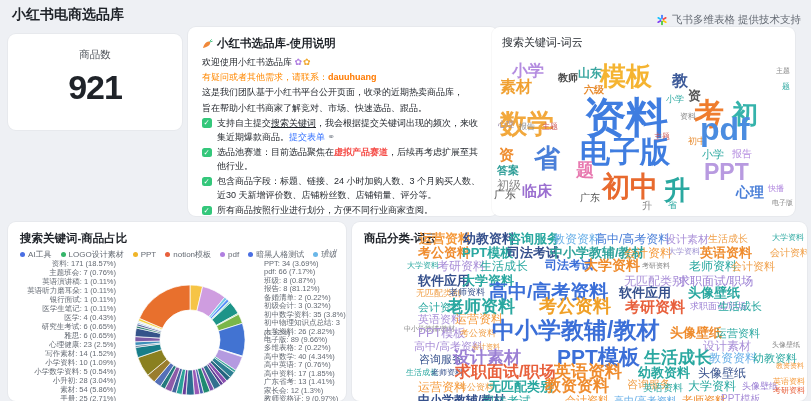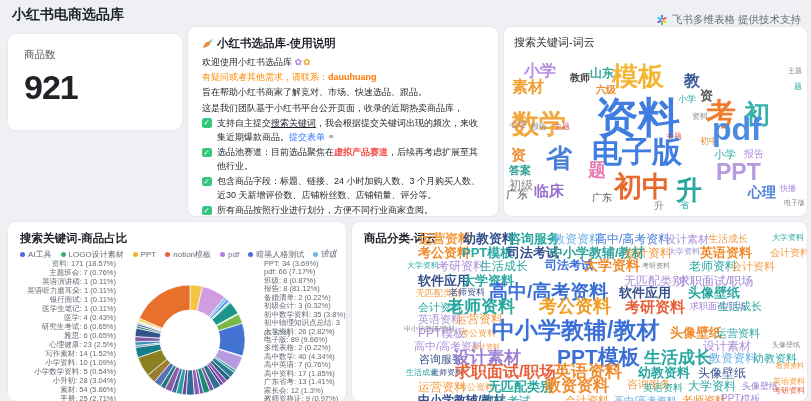--- a/index.html
+++ b/index.html
@@ -3,21 +3,21 @@
 <meta charset="utf-8">
 <style>
   html,body{margin:0;padding:0;}
   .page{position:relative;width:811px;height:401px;background:#eef0f4;overflow:hidden;
         font-family:"Liberation Sans","DejaVu Sans",sans-serif;color:#1f2329;}
   .panel{position:absolute;background:#fff;border-radius:8px;box-shadow:0 0 0 1px rgba(31,35,41,.03);overflow:hidden;}
   .page-title{position:absolute;left:12px;top:6px;font-size:14px;font-weight:700;}
   .tech{position:absolute;right:10px;top:13px;font-size:10.5px;color:#646a73;display:flex;align-items:center;gap:4px;}
   .stat-label{font-size:10.5px;color:#51565d;}
   .stat-value{font-size:34px;font-weight:700;letter-spacing:-1px;margin-top:6px;}
-  .card-inner{padding:14px 16px;}
+  .card-inner{padding:14px 16px;text-align:center;}
   .panel-title{font-size:11px;font-weight:700;color:#1f2329;}
   .usage{padding:10px 14px;font-size:9px;line-height:13.8px;}
   .usage .head{font-size:11.5px;font-weight:700;margin-bottom:5px;display:flex;align-items:center;gap:4px;}
   .usage p{margin:0 0 1.5px 0;}
   .orange-line{color:#ff8800;}
   .orange-line b{color:#ff7a00;}
   .flowers{letter-spacing:1px;}
   .bullet{position:relative;padding-left:15px;margin-bottom:1.5px;}
   .check{position:absolute;left:0;top:1.5px;width:9.5px;height:9.5px;background:#34c77b;border-radius:2.5px;
          color:#fff;font-size:7.5px;line-height:10px;text-align:center;font-weight:700;}
@@ -70,32 +70,32 @@
       <div class="head">
         <svg width="11" height="11" viewBox="0 0 24 24">
           <path d="M2 22 C5 11 11 6 17 8 C20 12 15 19 2 22 Z" fill="#f0883a"></path>
           <path d="M16.5 7.5 L21 3 M17.5 8.5 L23 7" stroke="#3dbd7d" stroke-width="2" fill="none"></path>
         </svg>
         <span>小红书选品库-使用说明</span>
       </div>
       <p><span>欢迎使用小红书选品库</span>
         <span class="flowers"><span style="color:#b07fe0">✿</span><span style="color:#f0a830">✿</span></span></p>
       <p class="orange-line"><span>有疑问或者其他需求，请联系：</span><b>dauuhuang</b></p>
+      <p>这是我们团队基于小红书平台公开页面，收录的近期热卖商品库，</p>
       <p>旨在帮助小红书商家了解竞对、市场、快速选品、跟品。</p>
-      <p>这是我们团队基于小红书平台公开页面，收录的近期热卖商品库，</p>
       <div id="usage-bullets">
           <p class="bullet"><span class="check">✓</span><span>支持自主提交</span><span class="seg-u">搜索关键词</span><span>，我会根据提交关键词出现的频次，来收集近期爆款商品。</span><span class="seg-link">提交表单</span><span class="seg-licon"> ⚭</span></p>
           <p class="bullet"><span class="check">✓</span><span>选品池赛道：目前选品聚焦在</span><span class="seg-red">虚拟产品赛道</span><span>，后续再考虑扩展至其他行业。</span></p>
           <p class="bullet"><span class="check">✓</span><span>包含商品字段：标题、链接、24 小时加购人数、3 个月购买人数、近30 天新增评价数、店铺粉丝数、店铺销量、评分等。</span></p>
           <p class="bullet"><span class="check">✓</span><span>所有商品按照行业进行划分，方便不同行业商家查阅。</span></p>
         </div>
     </div>
   </div>
 
-  <div class="panel" style="left:504px;top:27px;width:303px;height:189px;text-align:center;">
+  <div class="panel" style="left:492px;top:27px;width:303px;height:189px;text-align:center;">
     <div class="panel-title" style="position:absolute;left:10px;top:8px;font-weight:400;color:#1f2329;">搜索关键词-词云</div>
     <div class="cloud" style="top:22px;" id="cloud1">
         <span class="word" style="left: 20px; top: 14px; font-size: 16px; color: rgb(180, 140, 224); font-weight: 700;">小学</span>
         <span class="word" style="left: 8px; top: 30px; font-size: 16px; color: rgb(240, 160, 48); font-weight: 700;">素材</span>
         <span class="word" style="left: 66px; top: 24px; font-size: 10px; color: rgb(74, 74, 74); font-weight: 700;">教师</span>
         <span class="word" style="left: 86px; top: 18px; font-size: 12px; color: rgb(58, 166, 160); font-weight: 700;">山东</span>
         <span class="word" style="left: 92px; top: 36px; font-size: 10px; color: rgb(232, 140, 48); font-weight: 700;">六级</span>
         <span class="word" style="left: 108px; top: 14px; font-size: 26px; color: rgb(245, 180, 49); font-weight: 700;">模板</span>
         <span class="word" style="left: 180px; top: 24px; font-size: 16px; color: rgb(61, 90, 153); font-weight: 700;">教</span>
         <span class="word" style="left: 174px; top: 46px; font-size: 9px; color: rgb(42, 168, 160); font-weight: 400;">小学</span>

